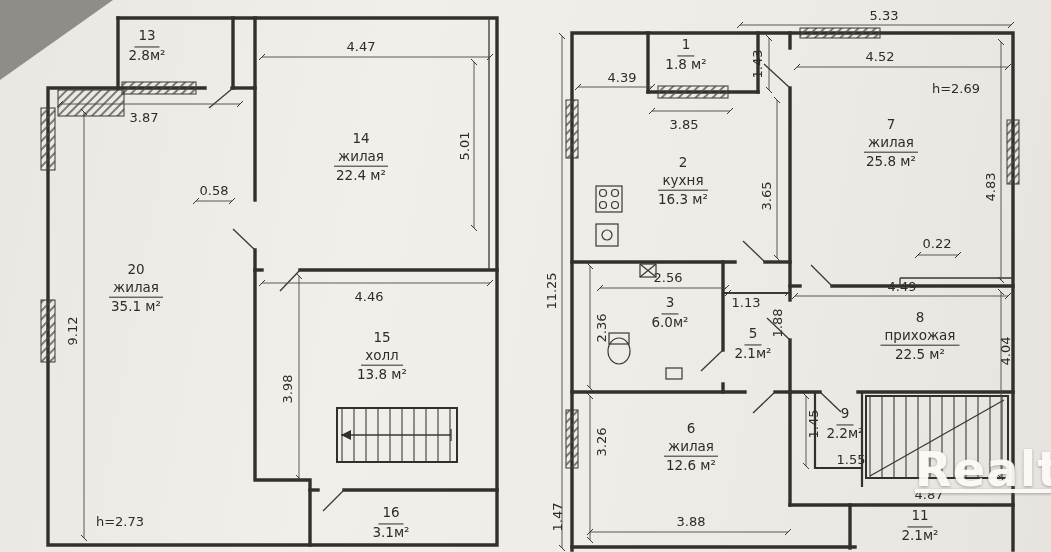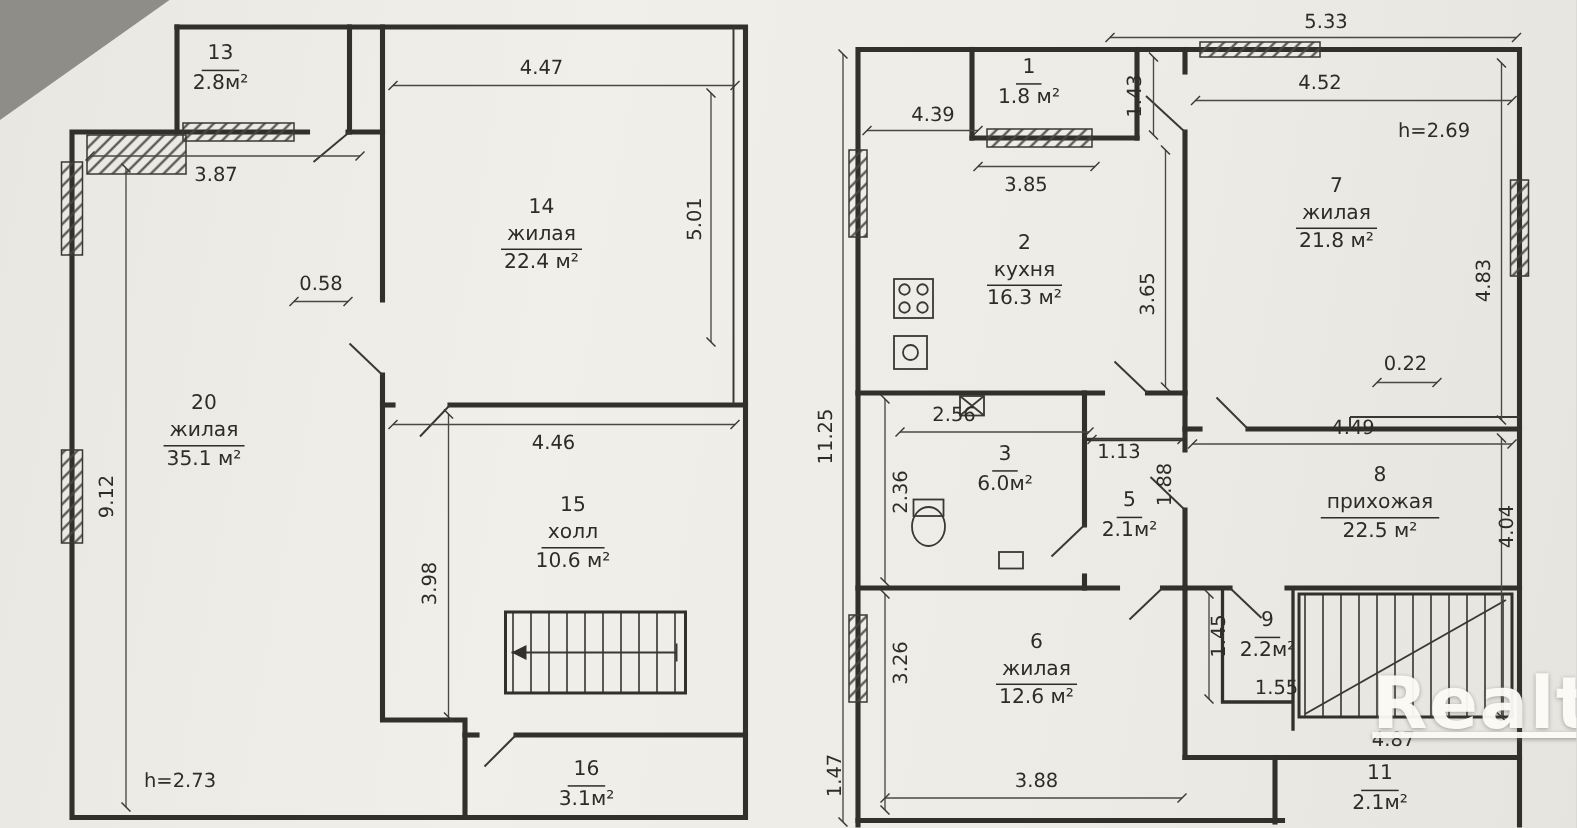--- a/index.html
+++ b/index.html
@@ -199,21 +199,21 @@
   <span>22.4 м²</span>
 </div>
 <div class="lbl" style="left:136px;top:288px">
   <span>20</span>
   <span class="u">жилая</span>
   <span>35.1 м²</span>
 </div>
 <div class="lbl" style="left:382px;top:356px">
   <span>15</span>
   <span class="u">холл</span>
-  <span>10.6 м²</span>
+  <span>13.8 м²</span>
 </div>
 <div class="lbl" style="left:391px;top:523px">
   <span class="u">16</span>
   <span>3.1м²</span>
 </div>
 
 <div class="dim" style="left:144px;top:117px">3.87</div>
 <div class="dim" style="left:361px;top:46px">4.47</div>
 <div class="dim v" style="left:464px;top:146px">5.01</div>
 <div class="dim" style="left:214px;top:190px">0.58</div>
@@ -222,21 +222,21 @@
 <div class="dim v" style="left:287px;top:389px">3.98</div>
 <div class="dim" style="left:120px;top:521px">h=2.73</div>
 
 <div class="lbl" style="left:686px;top:55px">
   <span class="u">1</span>
   <span>1.8 м²</span>
 </div>
 <div class="lbl" style="left:891px;top:143px">
   <span>7</span>
   <span class="u">жилая</span>
-  <span>21.8 м²</span>
+  <span>25.8 м²</span>
 </div>
 <div class="lbl" style="left:683px;top:181px">
   <span>2</span>
   <span class="u">кухня</span>
   <span>16.3 м²</span>
 </div>
 <div class="lbl" style="left:670px;top:313px">
   <span class="u">3</span>
   <span>6.0м²</span>
 </div>
@@ -264,21 +264,21 @@
 </div>
 
 <div class="dim" style="left:884px;top:15px">5.33</div>
 <div class="dim" style="left:622px;top:77px">4.39</div>
 <div class="dim v" style="left:757px;top:64px">1.43</div>
 <div class="dim" style="left:880px;top:56px">4.52</div>
 <div class="dim" style="left:956px;top:88px">h=2.69</div>
 <div class="dim" style="left:684px;top:124px">3.85</div>
 <div class="dim v" style="left:766px;top:196px">3.65</div>
 <div class="dim v" style="left:990px;top:187px">4.83</div>
-<div class="dim" style="left:636px;top:277px">2.56</div>
+<div class="dim" style="left:668px;top:277px">2.56</div>
 <div class="dim v" style="left:551px;top:291px">11.25</div>
 <div class="dim v" style="left:601px;top:328px">2.36</div>
 <div class="dim" style="left:746px;top:302px">1.13</div>
 <div class="dim v" style="left:777px;top:323px">1.88</div>
 <div class="dim" style="left:937px;top:243px">0.22</div>
 <div class="dim" style="left:902px;top:286px">4.49</div>
 <div class="dim v" style="left:1005px;top:351px">4.04</div>
 <div class="dim v" style="left:813px;top:424px">1.45</div>
 <div class="dim" style="left:851px;top:459px">1.55</div>
 <div class="dim v" style="left:601px;top:442px">3.26</div>

